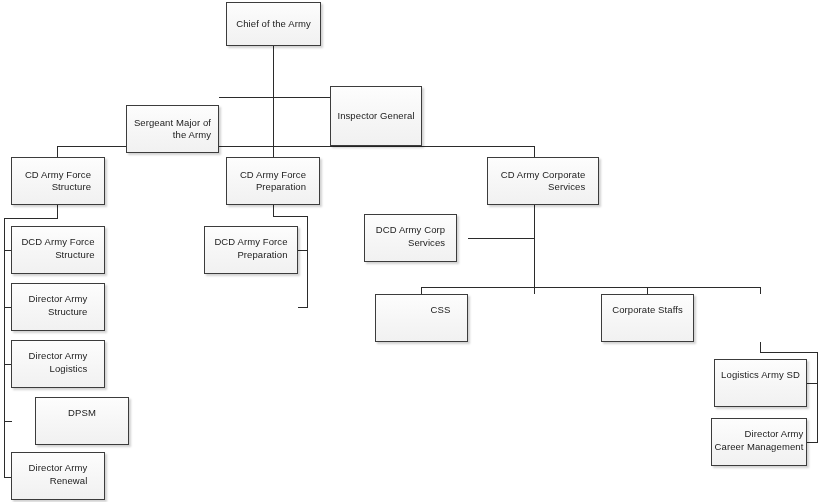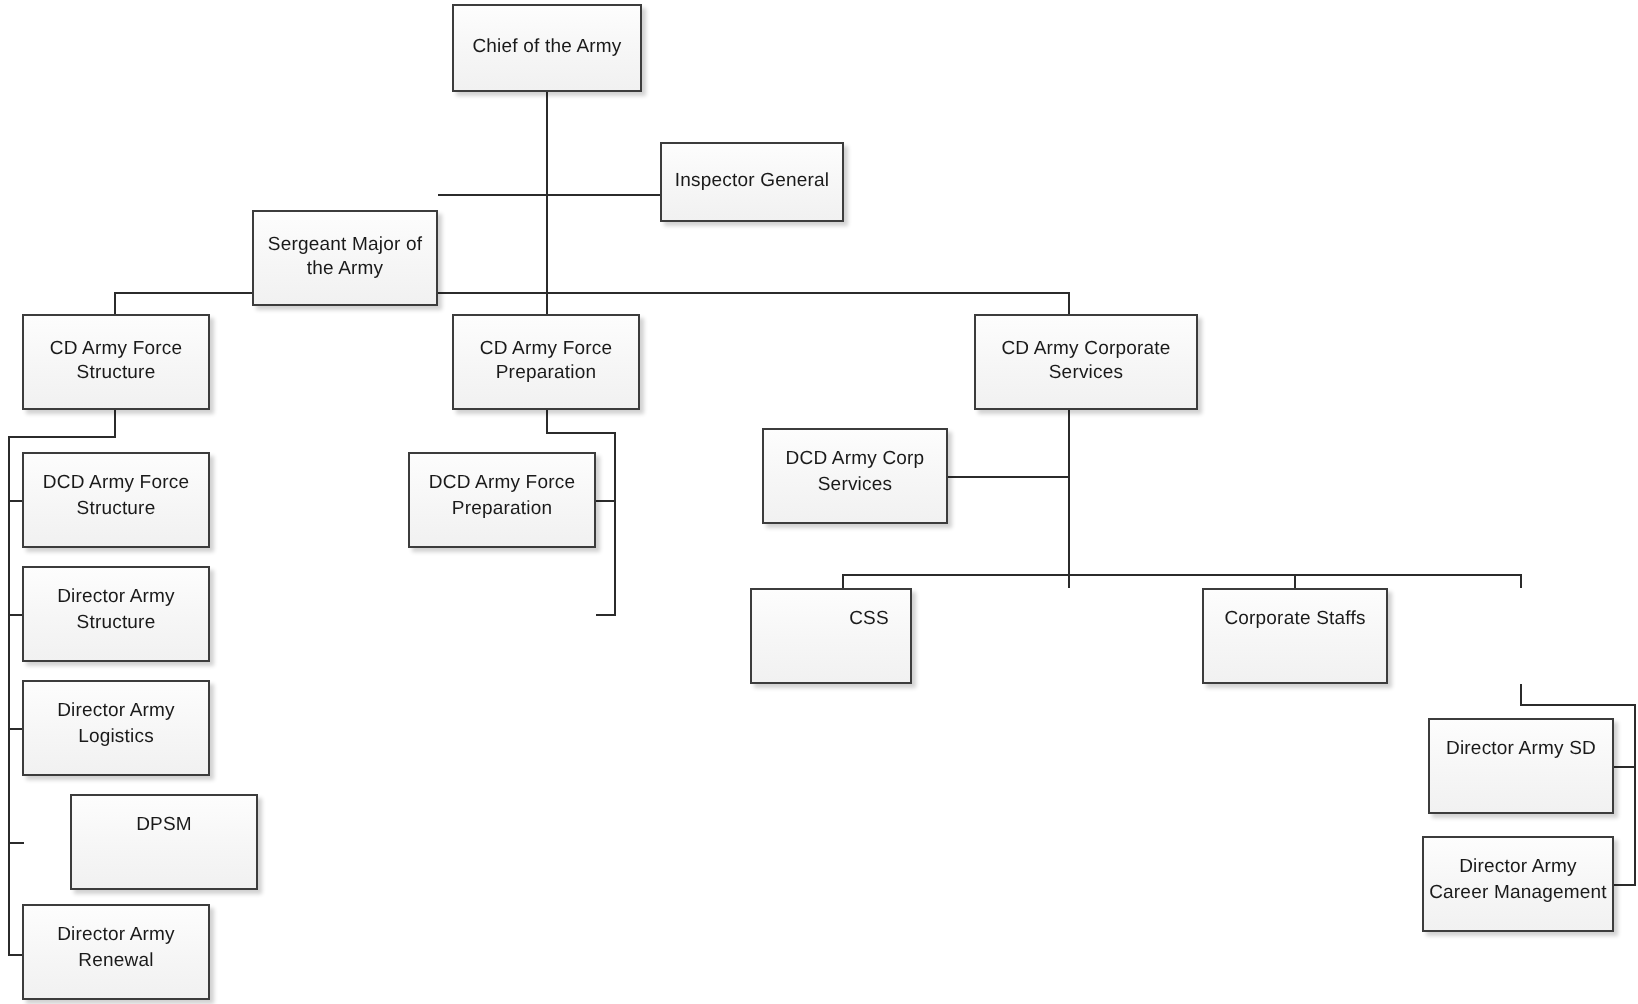--- a/index.html
+++ b/index.html
@@ -18,21 +18,21 @@
   }
   .node {
     position: absolute;
     box-sizing: border-box;
     border: 1px solid #3c3c3c;
     background: linear-gradient(to bottom, #fdfdfd 0%, #f6f6f6 55%, #f1f1f1 100%);
     box-shadow: 2px 2px 2px rgba(0,0,0,0.18);
     display: flex;
     align-items: center;
     justify-content: center;
-    text-align: center;
+    text-align: right;
     color: #1a1a1a;
     font-size: 9.5px;
     line-height: 12.5px;
     letter-spacing: 0.1px;
     padding: 0 2px;
     z-index: 2;
   }
   .node .label {
     display: block;
     white-space: pre-line;
@@ -97,21 +97,21 @@
 
   <div class="node" style="left:226px; top:2px; width:95px; height:44px;">
     <span class="label">Chief of the Army</span>
   </div>
 
   <div class="node" style="left:126px; top:73px; width:93px; height:48px;margin-top:32px;">
     <span class="label">Sergeant Major of
 the Army</span>
   </div>
 
-  <div class="node" style="left:330px; top:71px; width:92px; height:40px;">
+  <div class="node" style="left:330px; top:86px; width:92px; height:60px;">
     <span class="label">Inspector General</span>
   </div>
 
   <div class="node" style="left:11px; top:157px; width:94px; height:48px;">
     <span class="label">CD Army Force
 Structure</span>
   </div>
 
   <div class="node" style="left:226px; top:157px; width:94px; height:48px;">
     <span class="label">CD Army Force
@@ -146,37 +146,37 @@
     <span class="label">Director Army
 Renewal</span>
   </div>
 
   <div class="node top-aligned" style="left:204px; top:226px; width:94px; height:48px;">
     <span class="label">DCD Army Force
 Preparation</span>
   </div>
 
 
-  <div class="node top-aligned" style="left:381px; top:214px; width:93px; height:48px;">
+  <div class="node top-aligned" style="left:364px; top:214px; width:93px; height:48px;">
     <span class="label">DCD Army Corp
 Services</span>
   </div>
 
-  <div class="node top-aligned" style="left:375px; top:294px; width:81px; height:48px;padding-left:40px;">
+  <div class="node top-aligned" style="left:375px; top:294px; width:93px; height:48px;padding-left:40px;">
     <span class="label">CSS</span>
   </div>
 
 
   <div class="node top-aligned" style="left:601px; top:294px; width:93px; height:48px;">
     <span class="label">Corporate Staffs</span>
   </div>
 
 
   <div class="node top-aligned" style="left:714px; top:359px; width:93px; height:48px;">
-    <span class="label">Director Army SD</span>
+    <span class="label">Logistics Army SD</span>
   </div>
 
   <div class="node top-aligned" style="left:711px; top:418px; width:96px; height:48px;">
     <span class="label">Director Army
 Career Management</span>
   </div>
 
 </div>
 
 </body></html>

